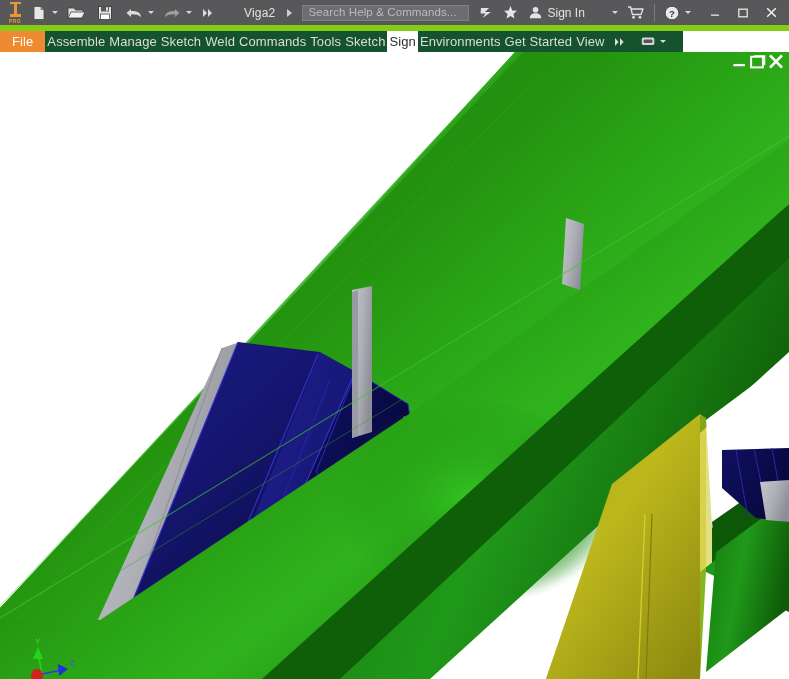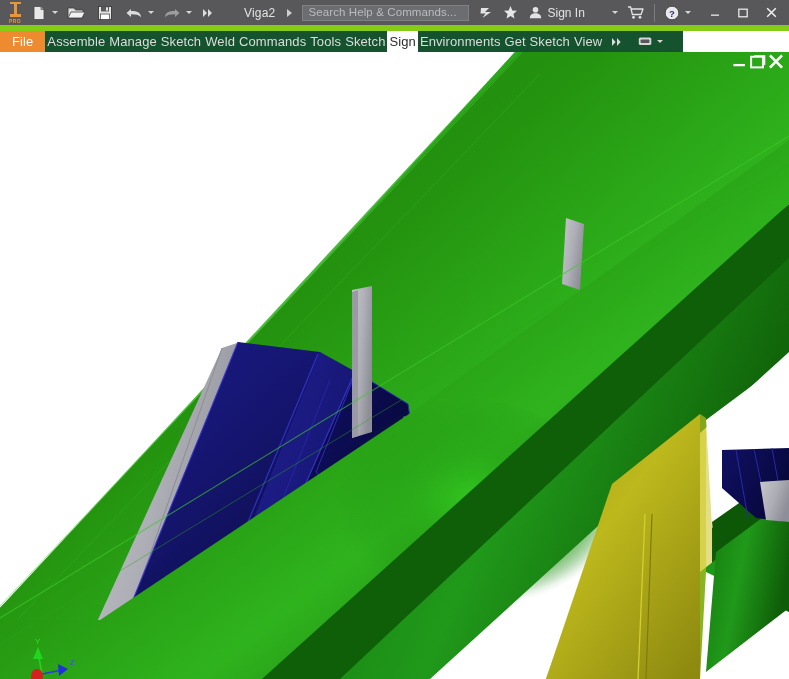--- a/index.html
+++ b/index.html
@@ -241,21 +241,21 @@
     <div class="rtab file">File</div>
     <div class="rtab">Assemble</div>
     <div class="rtab">Manage</div>
     <div class="rtab">Sketch</div>
     <div class="rtab">Weld</div>
     <div class="rtab">Commands</div>
     <div class="rtab">Tools</div>
     <div class="rtab">Sketch</div>
     <div class="rtab active">Sign</div>
     <div class="rtab">Environments</div>
-    <div class="rtab">Get Sketch</div>
+    <div class="rtab">Get Started</div>
     <div class="rtab">View</div>
     <div class="rtab-icon">
       <svg width="14" height="10" viewBox="0 0 14 10">
         <path d="M2 1 L5.6 5 L2 9 Z" fill="#dcdcdc"></path>
         <path d="M7 1 L10.6 5 L7 9 Z" fill="#dcdcdc"></path>
       </svg>
     </div>
     <div class="rtab-icon" style="padding-left:8px">
       <svg width="15" height="11" viewBox="0 0 15 11">
         <rect x="0.8" y="1.5" width="12.5" height="7.5" rx="1.6" fill="#d6d6d8"></rect>

